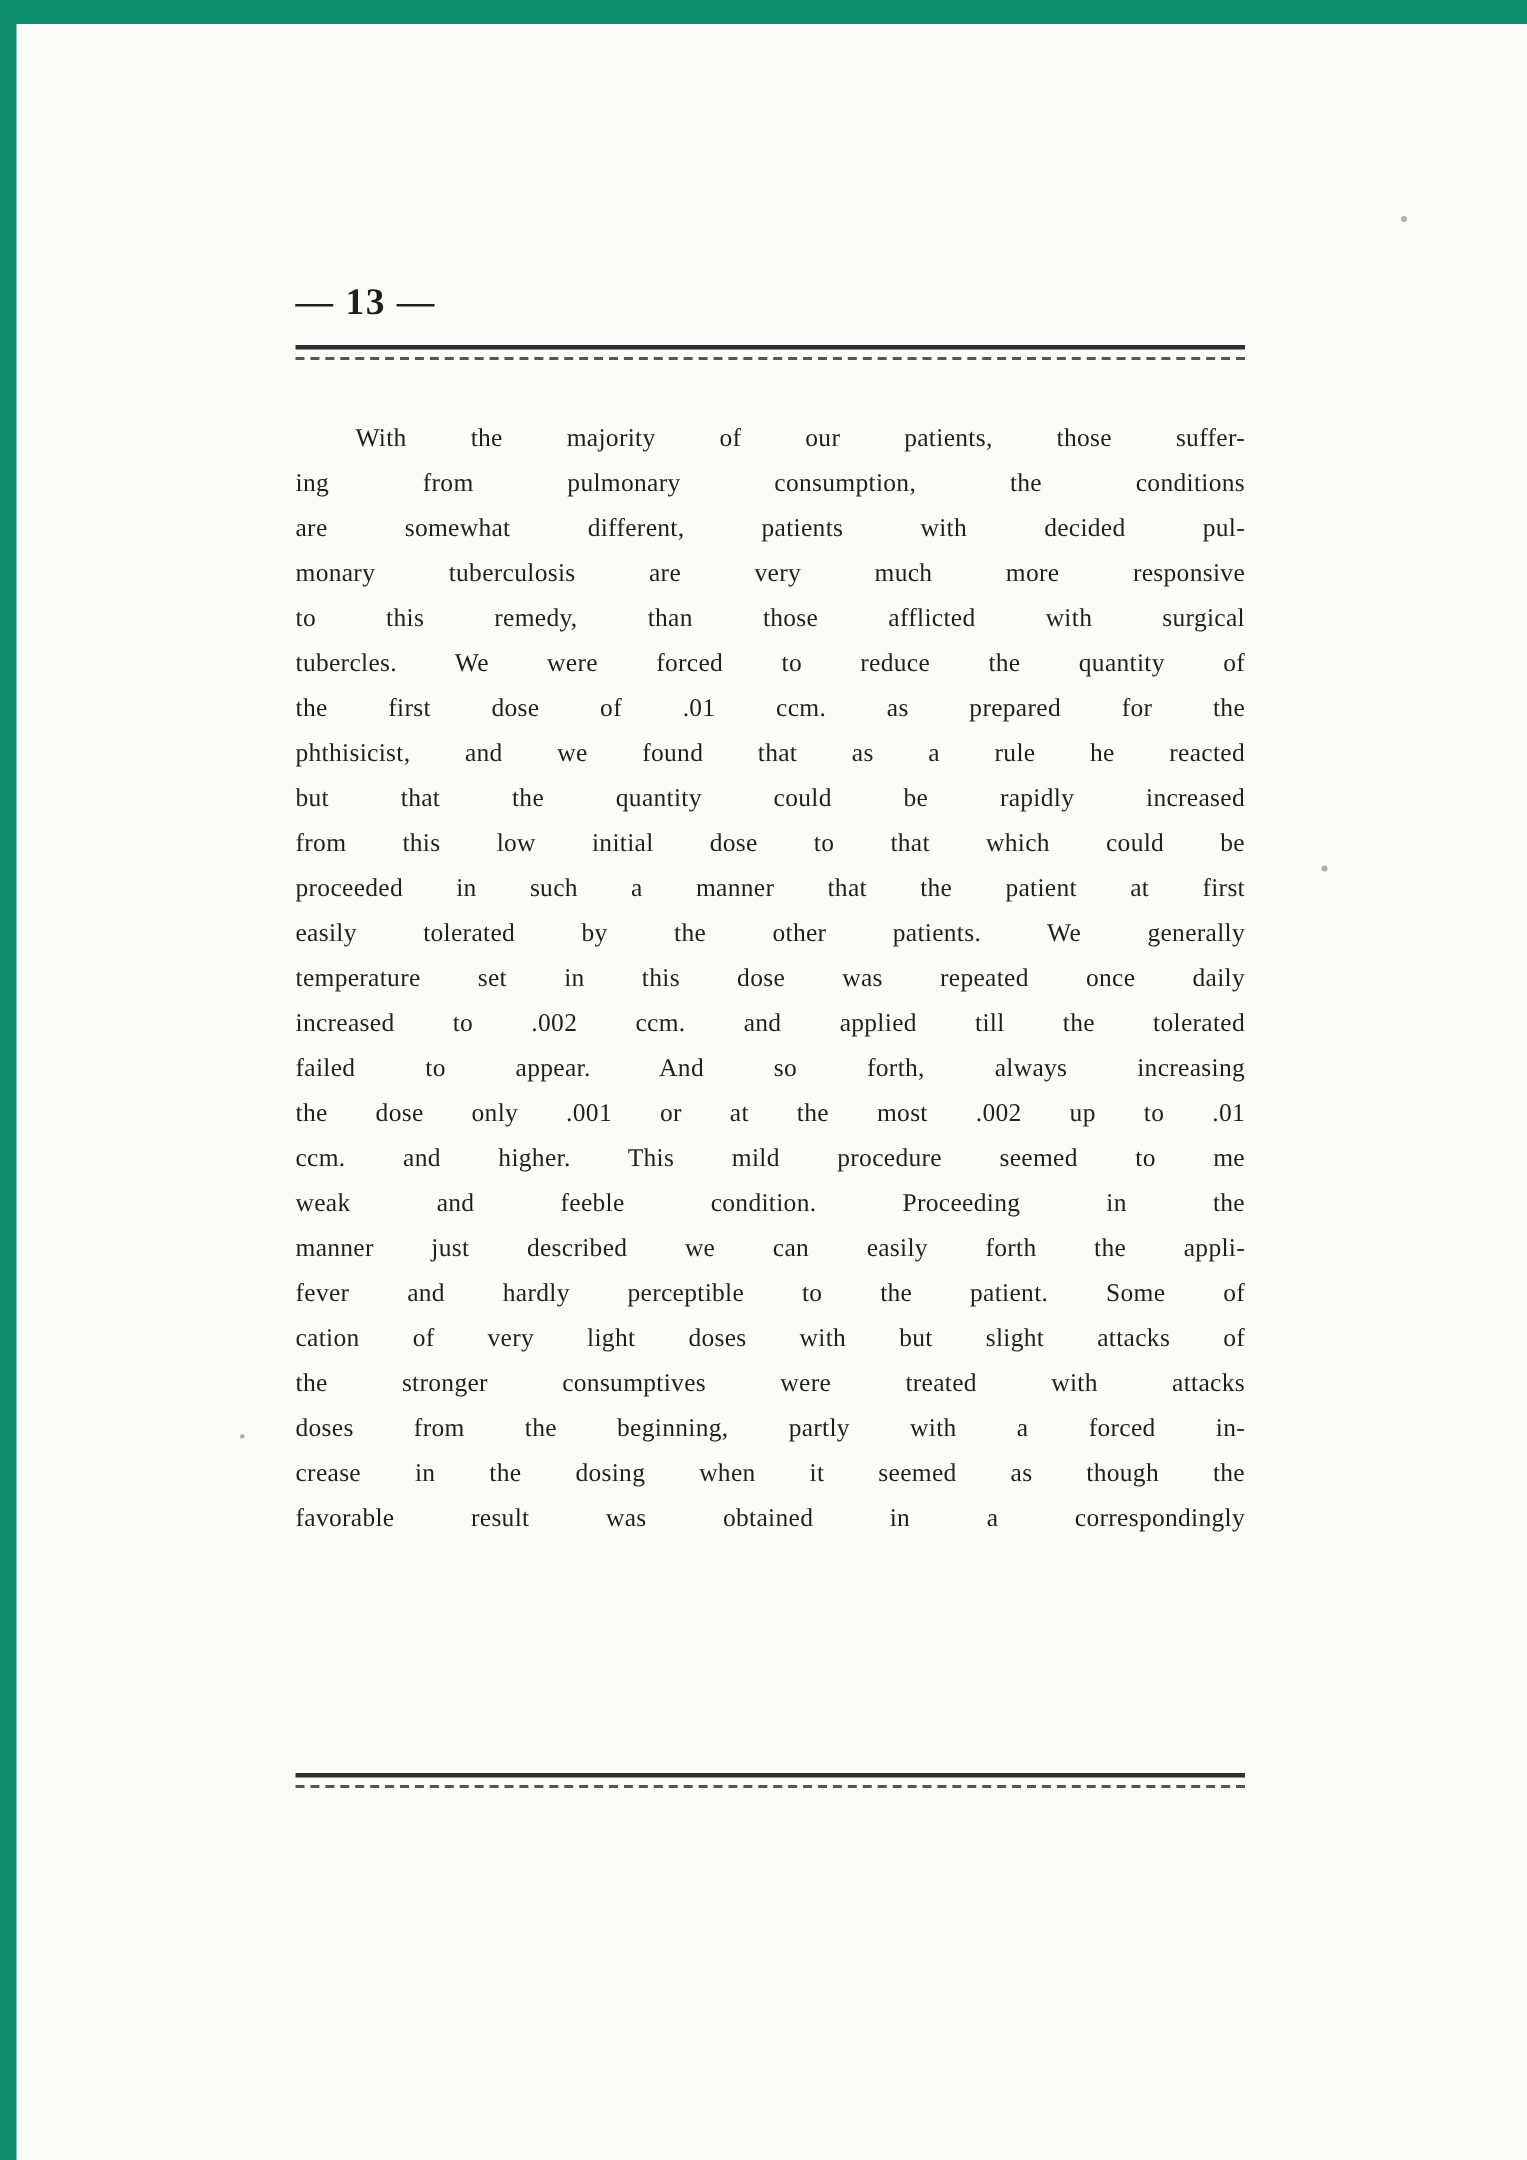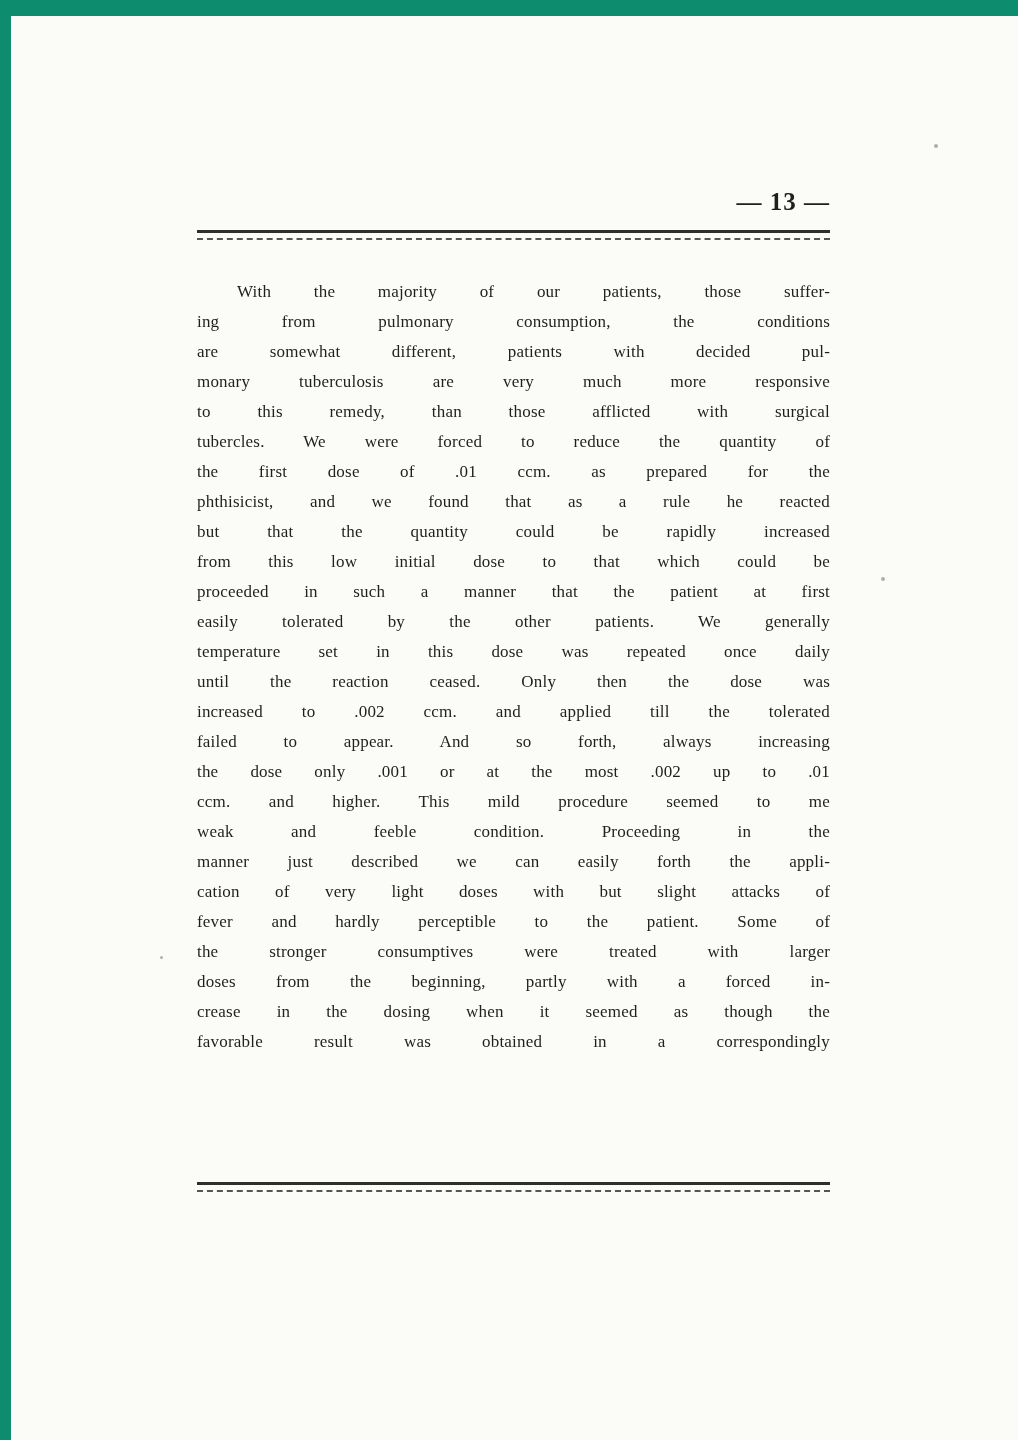--- a/index.html
+++ b/index.html
@@ -23,21 +23,21 @@
   .edge-left {
     position: absolute;
     top: 0; left: 0;
     width: 11px; height: 1440px;
     background: var(--edge, #0d8c6e);
   }
   .page-number {
     position: absolute;
     top: 188px; left: 197px;
     width: 633px;
-    text-align: right;
+    text-align: left;
     font-size: 25px;
     font-weight: bold;
     letter-spacing: 1px;
     color: var(--ink, #222);
   }
   .divider {
     position: absolute;
     left: 197px;
     width: 633px;
     height: 5px;
@@ -92,30 +92,29 @@
     <div class="line">monary tuberculosis are very much more responsive</div>
     <div class="line">to this remedy, than those afflicted with surgical</div>
     <div class="line">tubercles.  We were forced to reduce the quantity of</div>
     <div class="line">the first dose of .01 ccm. as prepared for the</div>
     <div class="line">phthisicist, and we found that as a rule he reacted</div>
     <div class="line">but that the quantity could be rapidly increased</div>
     <div class="line">from this low initial dose to that which could be</div>
     <div class="line">proceeded in such a manner that the patient at first</div>
     <div class="line">easily tolerated by the other patients.  We generally</div>
     <div class="line">temperature set in this dose was repeated once daily</div>
-    <div class="line">until the reaction ceased.  Only then the dose was</div>
     <div class="line">increased to .002 ccm. and applied till the tolerated</div>
     <div class="line">failed to appear.  And so forth, always increasing</div>
     <div class="line">the dose only .001 or at the most .002 up to .01</div>
     <div class="line">ccm. and higher.  This mild procedure seemed to me</div>
     <div class="line">weak and feeble condition.  Proceeding in the</div>
     <div class="line">manner just described we can easily forth the appli-</div>
+    <div class="line">fever and hardly perceptible to the patient.  Some of</div>
     <div class="line">cation of very light doses with but slight attacks of</div>
-    <div class="line">fever and hardly perceptible to the patient.  Some of</div>
-    <div class="line">the stronger consumptives were treated with larger</div>
+    <div class="line">the stronger consumptives were treated with attacks</div>
     <div class="line">doses from the beginning, partly with a forced in-</div>
     <div class="line">crease in the dosing when it seemed as though the</div>
     <div class="line">favorable result was obtained in a correspondingly</div>
   </div>
 
 <div class="divider divider-bottom"></div>
 
 <div class="speck" style="left:934px; top:144px;"></div>
 <div class="speck" style="left:881px; top:577px;"></div>
 <div class="speck" style="left:160px; top:956px; width:3px; height:3px;"></div>

